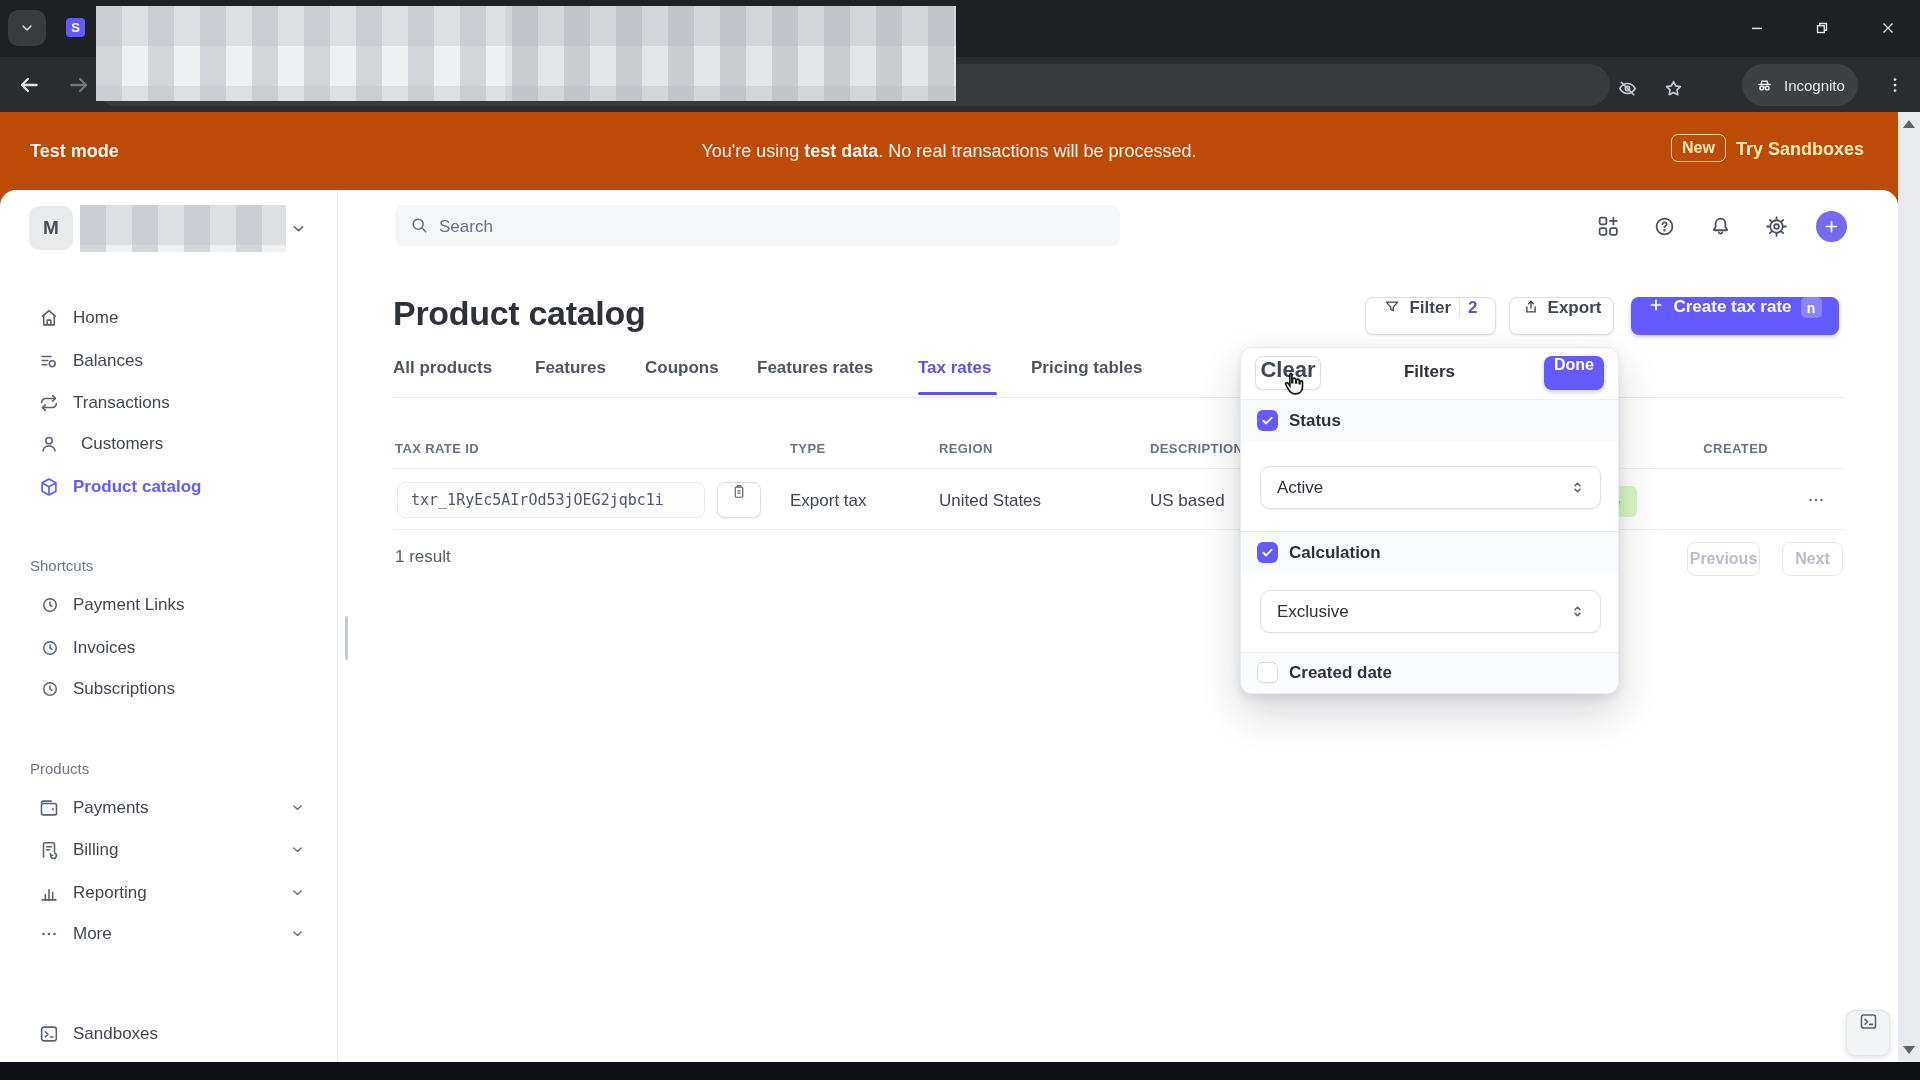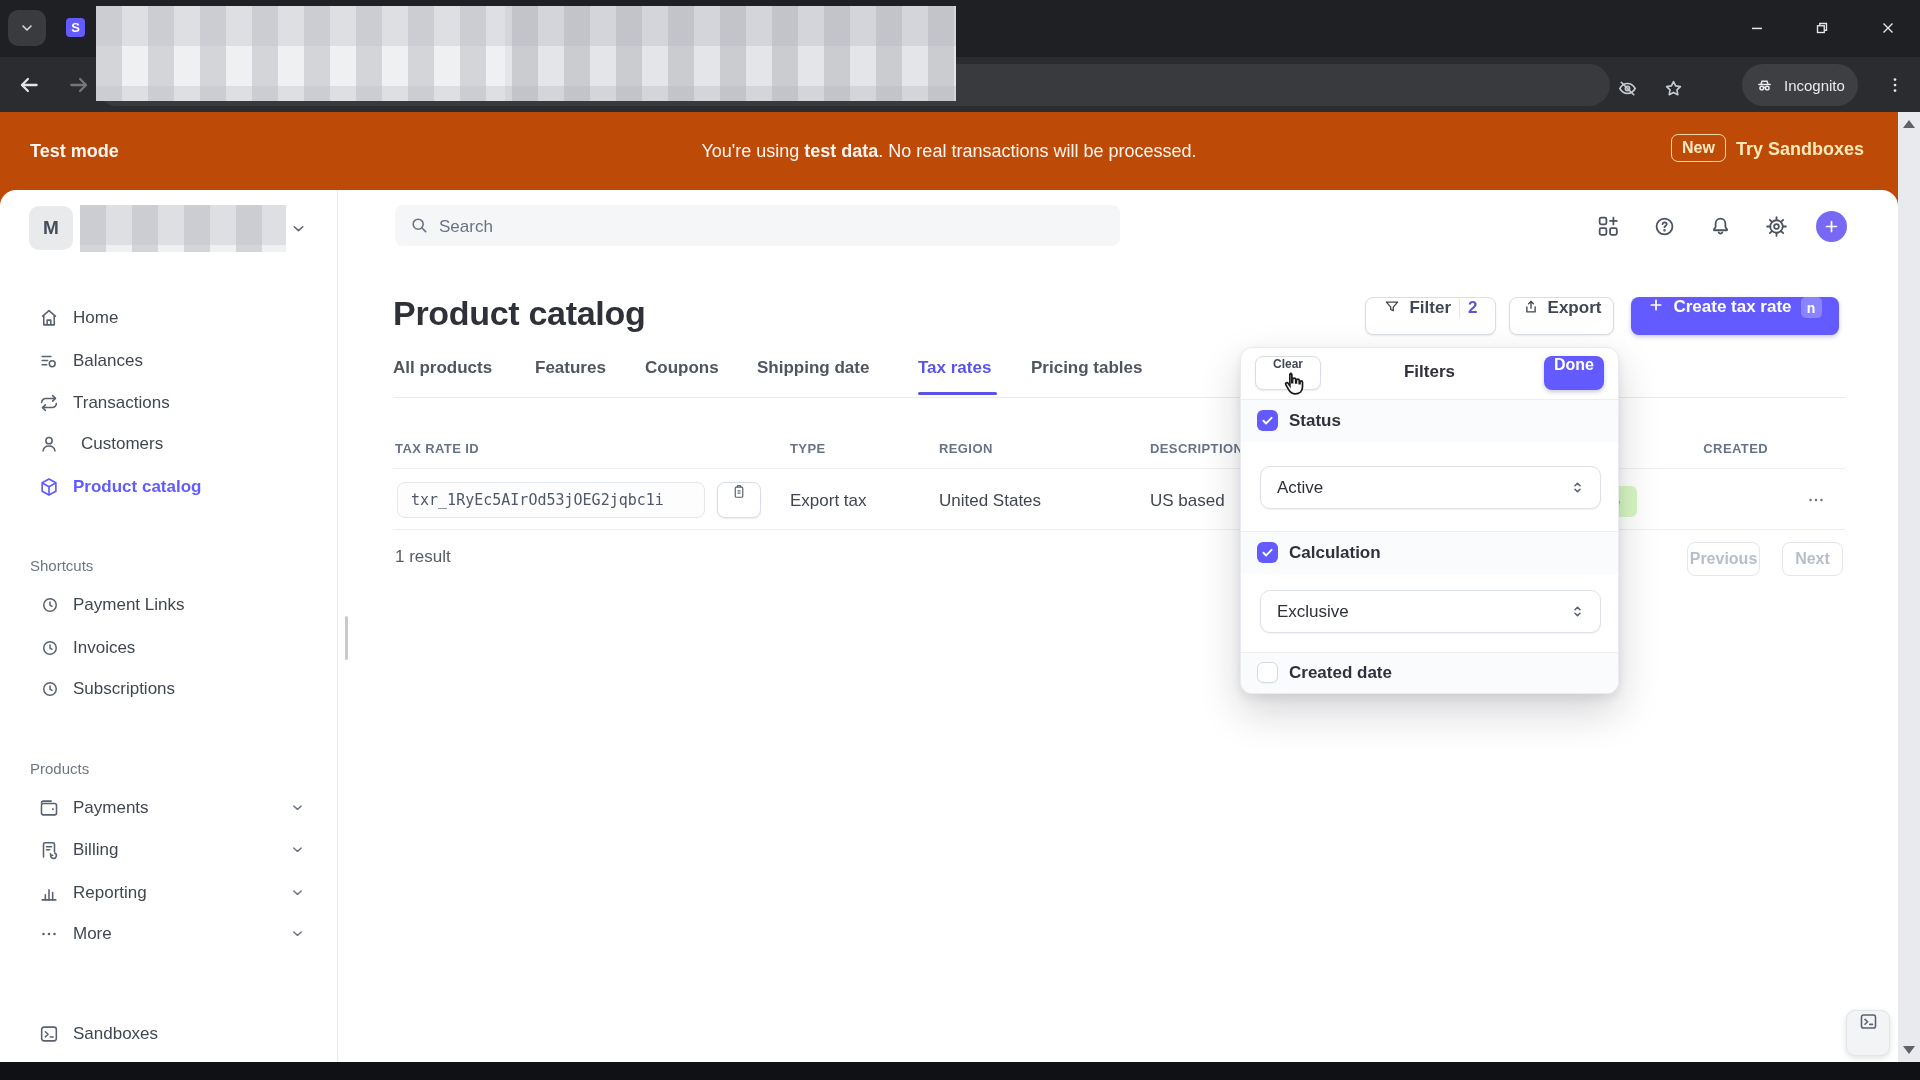--- a/index.html
+++ b/index.html
@@ -430,21 +430,21 @@
           <path d="M12 5v14M5 12h14"></path>
         </svg>
       </span>
     <span>Create tax rate</span>
     <span style="width:21px;height:21px;border-radius:5px;background:rgba(255,255,255,.25);display:flex;align-items:center;justify-content:center;font-size:14px;font-weight:600;">n</span>
   </div>
 
   <div class="tab" style="left:393px;">All products</div>
   <div class="tab" style="left:535px;">Features</div>
   <div class="tab" style="left:645px;">Coupons</div>
-  <div class="tab" style="left:757px;">Shipping date</div>
+  <div class="tab" style="left:757px;">Features rates</div>
   <div class="tab active" style="left:918px;">Tax rates</div>
   <div class="tab" style="left:1031px;">Pricing tables</div>
   <div class="abs" style="left:918px;top:392px;width:79px;height:3px;border-radius:2px;background:#5B54E7;"></div>
   <div class="abs divider" style="left:393px;top:397px;width:1452px;height:1px;"></div>
 
   <div class="th" style="left:395px;">TAX RATE ID</div>
   <div class="th" style="left:790px;">TYPE</div>
   <div class="th" style="left:939px;">REGION</div>
   <div class="th" style="left:1150px;">DESCRIPTION</div>
   <div class="th" style="left:1690px;width:78px;text-align:right;">CREATED</div>
@@ -477,21 +477,21 @@
     </div>
   </div>
   <div class="abs" style="left:393px;top:529px;width:1452px;height:1px;background:#EDEFF2;"></div>
 
   <div class="abs" style="left:395px;top:547px;font-size:17px;color:#565D68;">1 result</div>
 
   <div class="abs pag" style="left:1687px;top:542px;width:73px;height:34px;">Previous</div>
   <div class="abs pag" style="left:1782px;top:542px;width:61px;height:34px;">Next</div>
 
   <div class="abs popover">
-    <div class="abs btn btn-white" style="left:14px;top:8px;width:66px;height:34px;font-size:12px;">Clear</div>
+    <div class="abs btn btn-white" style="left:14px;top:8px;width:66px;height:34px;font-size:22px;">Clear</div>
     <div class="abs" style="left:0;top:14px;width:377px;text-align:center;font-size:17px;font-weight:700;color:#30313D;">Filters</div>
     <div class="abs btn btn-purple" style="left:303px;top:8px;width:60px;height:34px;font-size:16px;">Done</div>
     <div class="abs" style="left:0;top:51px;width:377px;height:1px;background:#ECEEF1;"></div>
 
     <div class="pop-row" style="top:52px;">
       <div class="checkbox checked" style="left:16px;top:10px;">
         <span>
             <svg width="13" height="13" viewBox="0 0 24 24" fill="none" stroke="#fff" stroke-width="3.4" stroke-linecap="round" stroke-linejoin="round">
               <path d="M4.5 12.5l5 5L19.5 7"></path>
             </svg>

